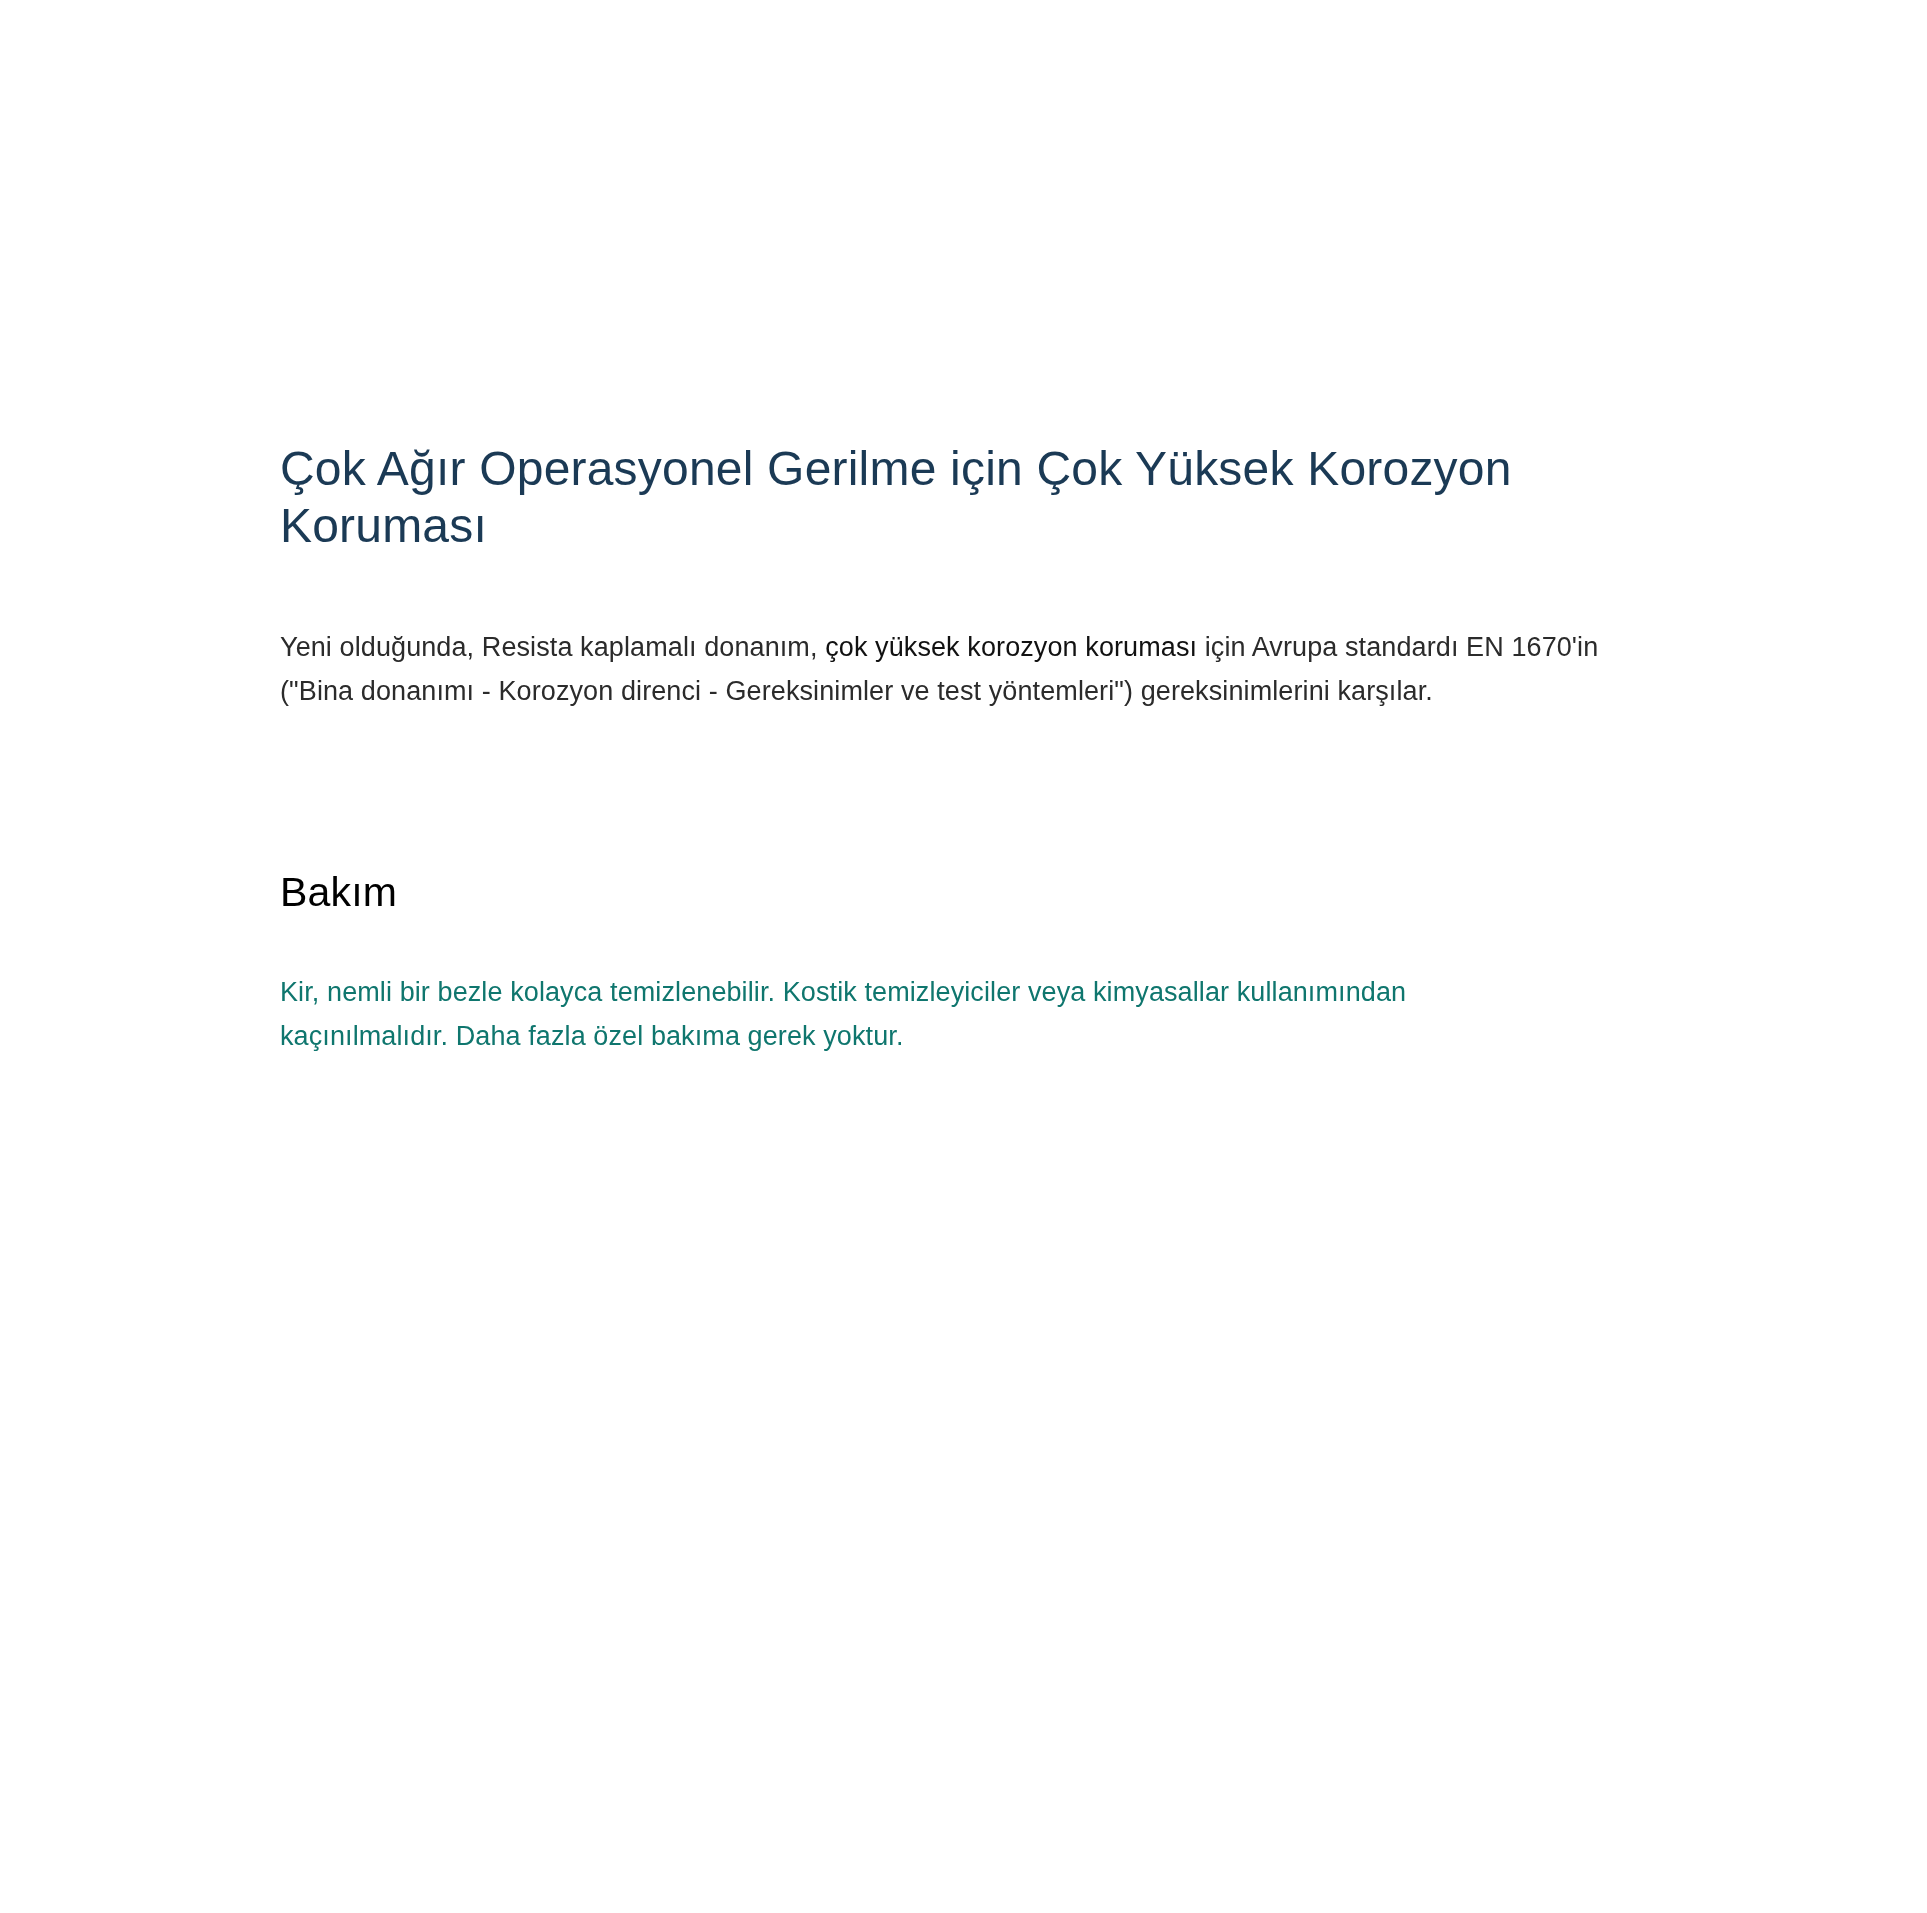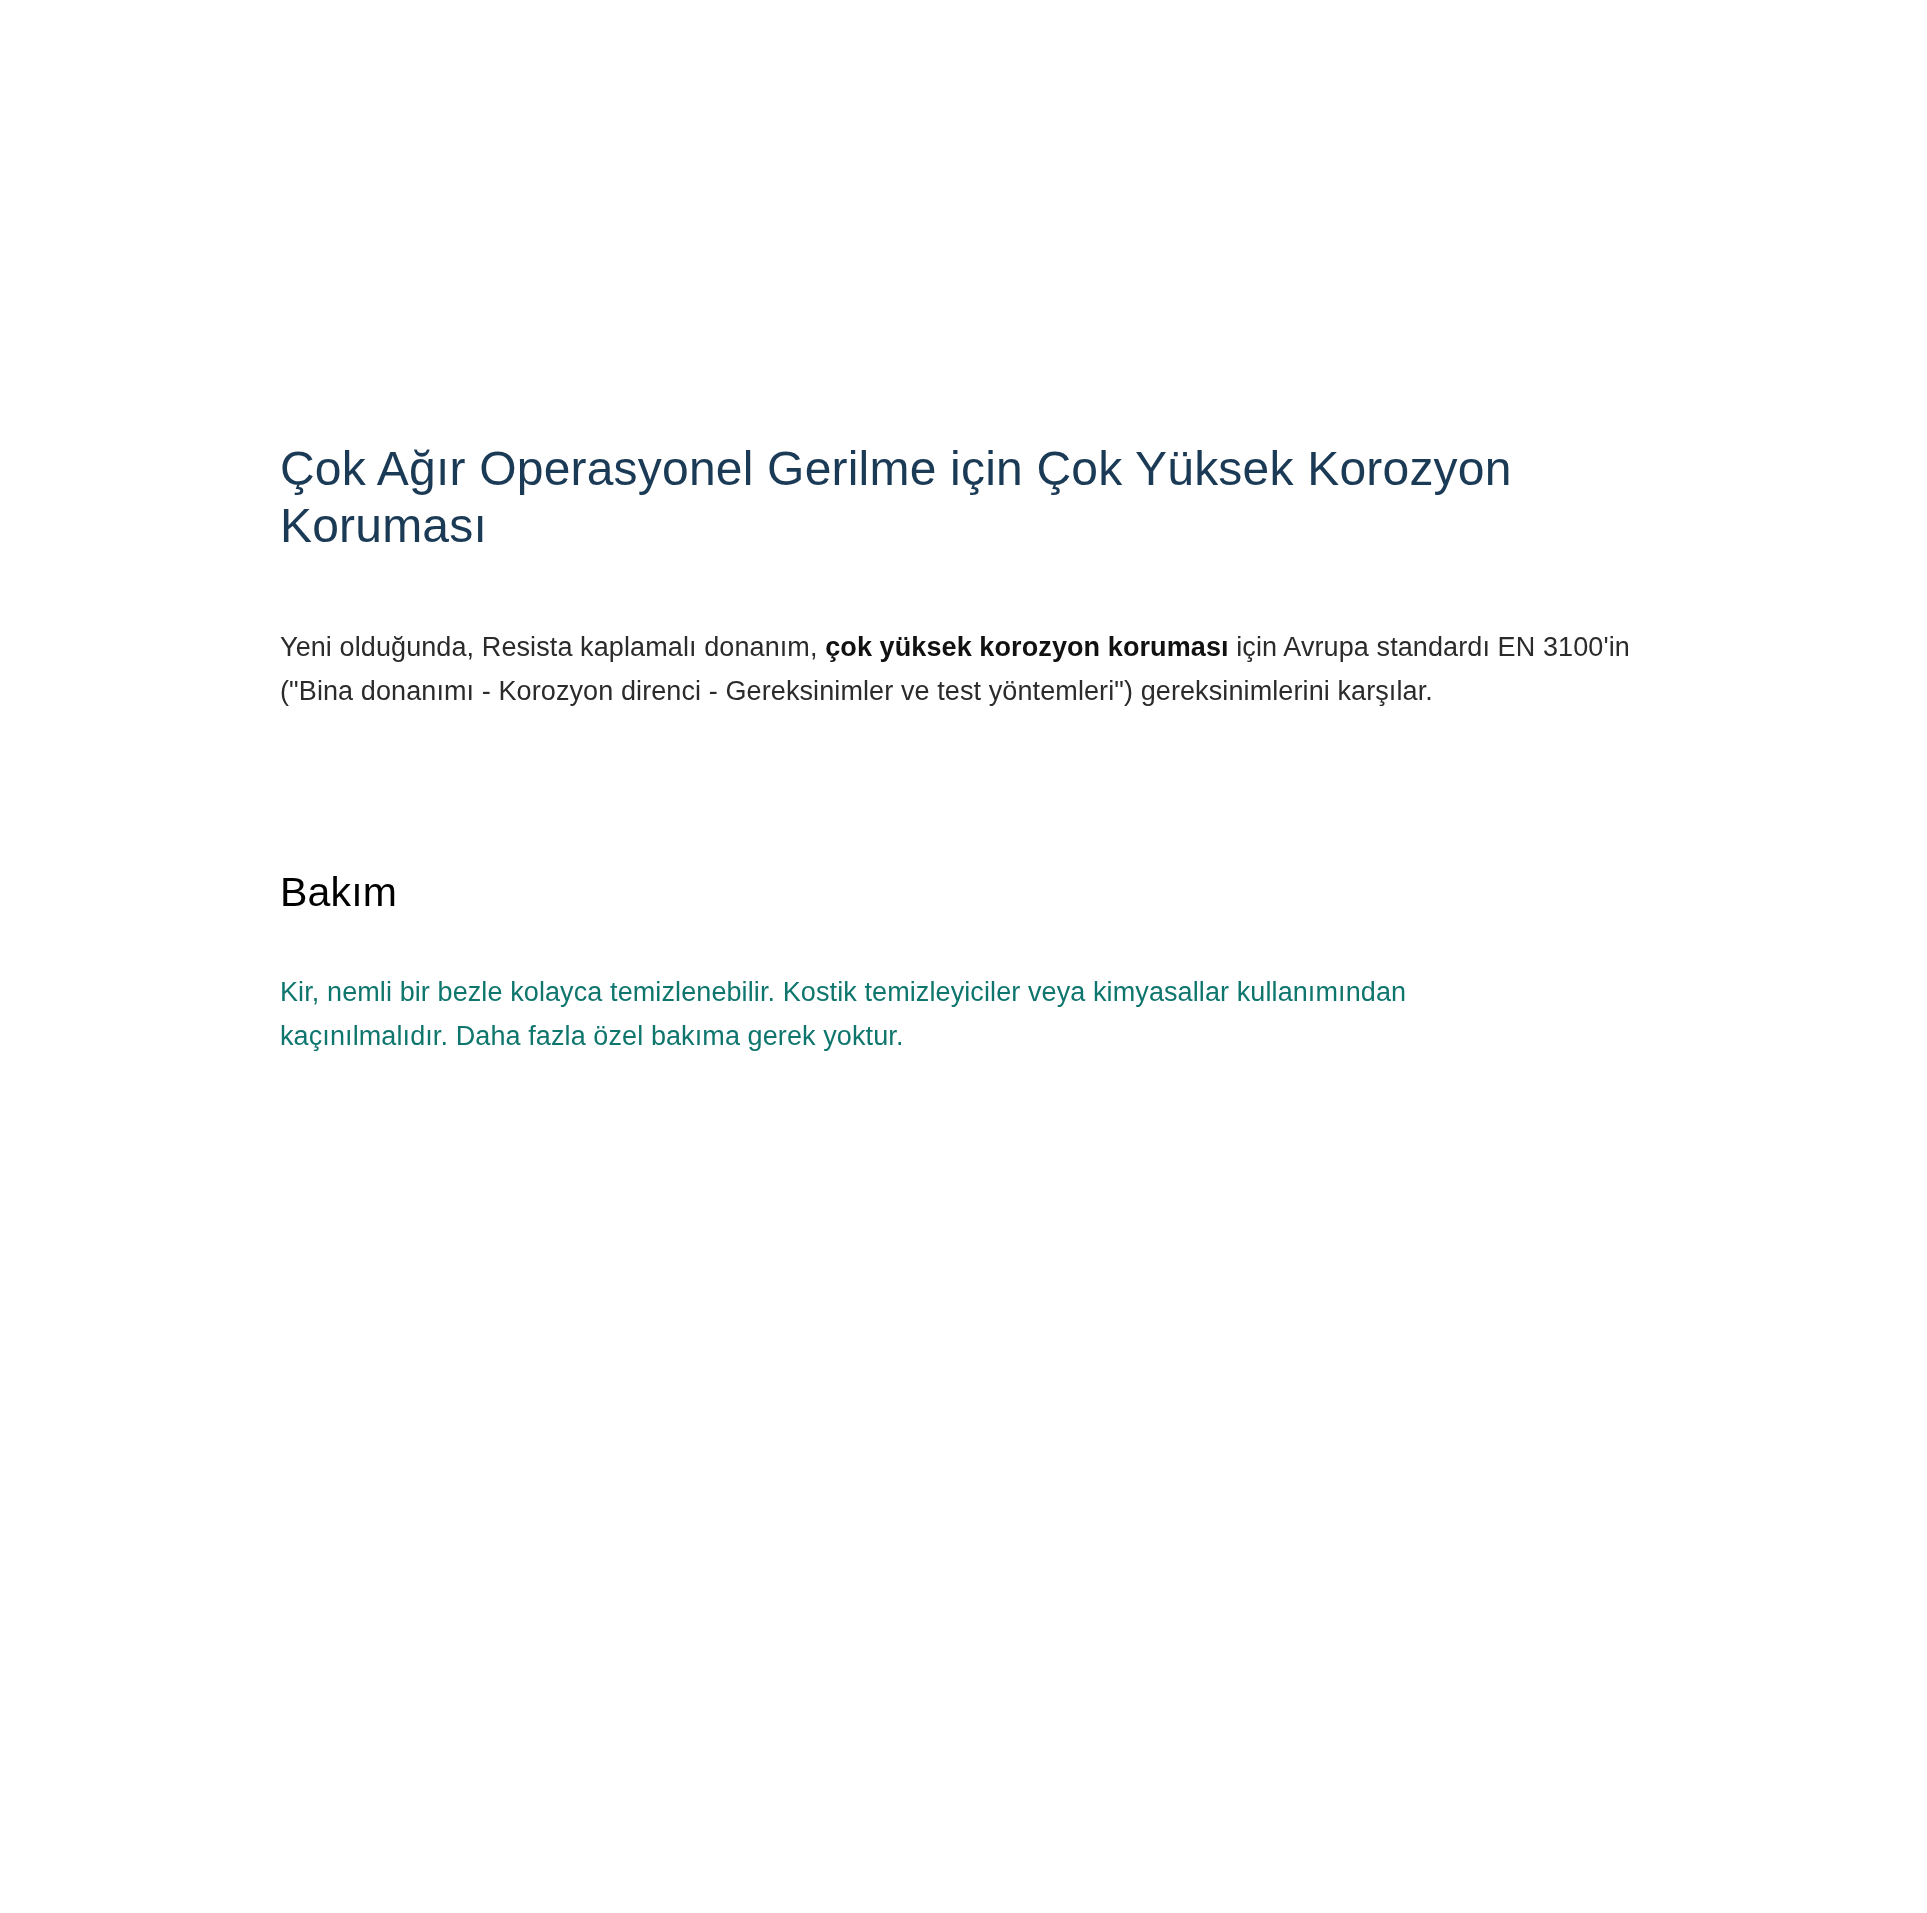--- a/index.html
+++ b/index.html
@@ -41,21 +41,21 @@
     line-height: 1.62;
     color: #2b2b2b;
     margin: 0 0 53px 0;
     letter-spacing: 0.1px;
     max-width: 1351px;
   }
   .body-text.para-2 {
     margin-bottom: 0;
   }
   .strong {
-    font-weight: 700;
+    font-weight: 400;
     color: #111111;
   }
   .section-heading {
     font-size: 41px;
     line-height: 1.25;
     font-weight: 400;
     color: #000000;
     letter-spacing: 0.2px;
     margin: 153px 0 53px 0;
   }
@@ -71,21 +71,21 @@
 </head>
 <body>
 
 <div class="page">
   <div class="content">
 
     <h1 class="doc-title">Çok Ağır Operasyonel Gerilme için Çok Yüksek Korozyon Koruması</h1>
 
 
     <p class="body-text para-2">
-      <span>Yeni olduğunda, Resista kaplamalı donanım, </span><span class="strong">çok yüksek korozyon koruması</span><span> için Avrupa standardı EN 3100'in ("Bina donanımı - Korozyon direnci - Gereksinimler ve test yöntemleri") gereksinimlerini karşılar.</span>
+      <span>Yeni olduğunda, Resista kaplamalı donanım, </span><span class="strong">çok yüksek korozyon koruması</span><span> için Avrupa standardı EN 1670'in ("Bina donanımı - Korozyon direnci - Gereksinimler ve test yöntemleri") gereksinimlerini karşılar.</span>
     </p>
 
     <h2 class="section-heading">Bakım</h2>
 
     <p class="maintenance-text">Kir, nemli bir bezle kolayca temizlenebilir. Kostik temizleyiciler veya kimyasallar kullanımından kaçınılmalıdır. Daha fazla özel bakıma gerek yoktur.</p>
 
   </div>
 </div>
 
 

